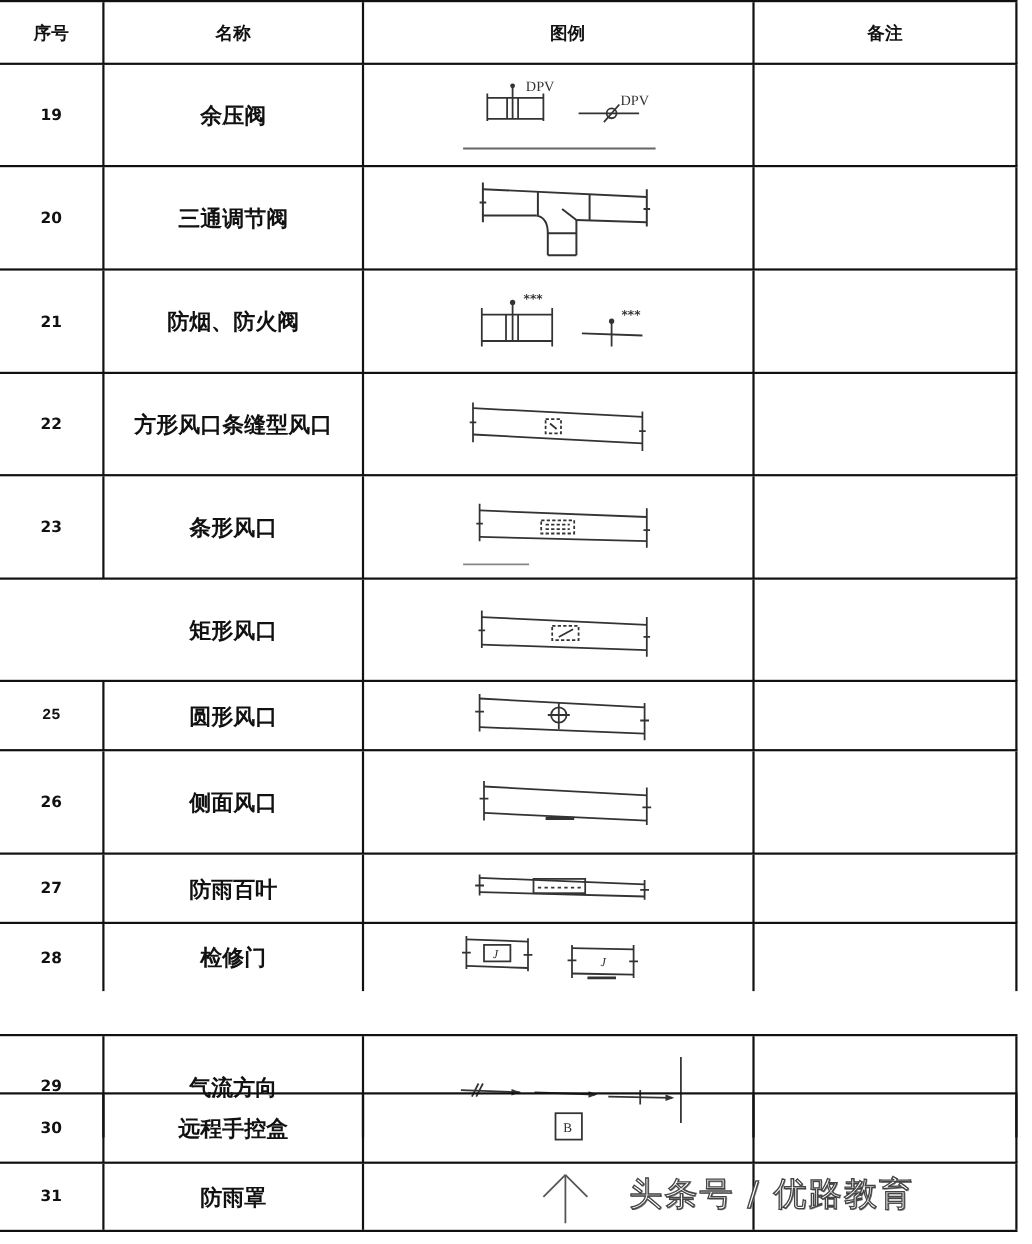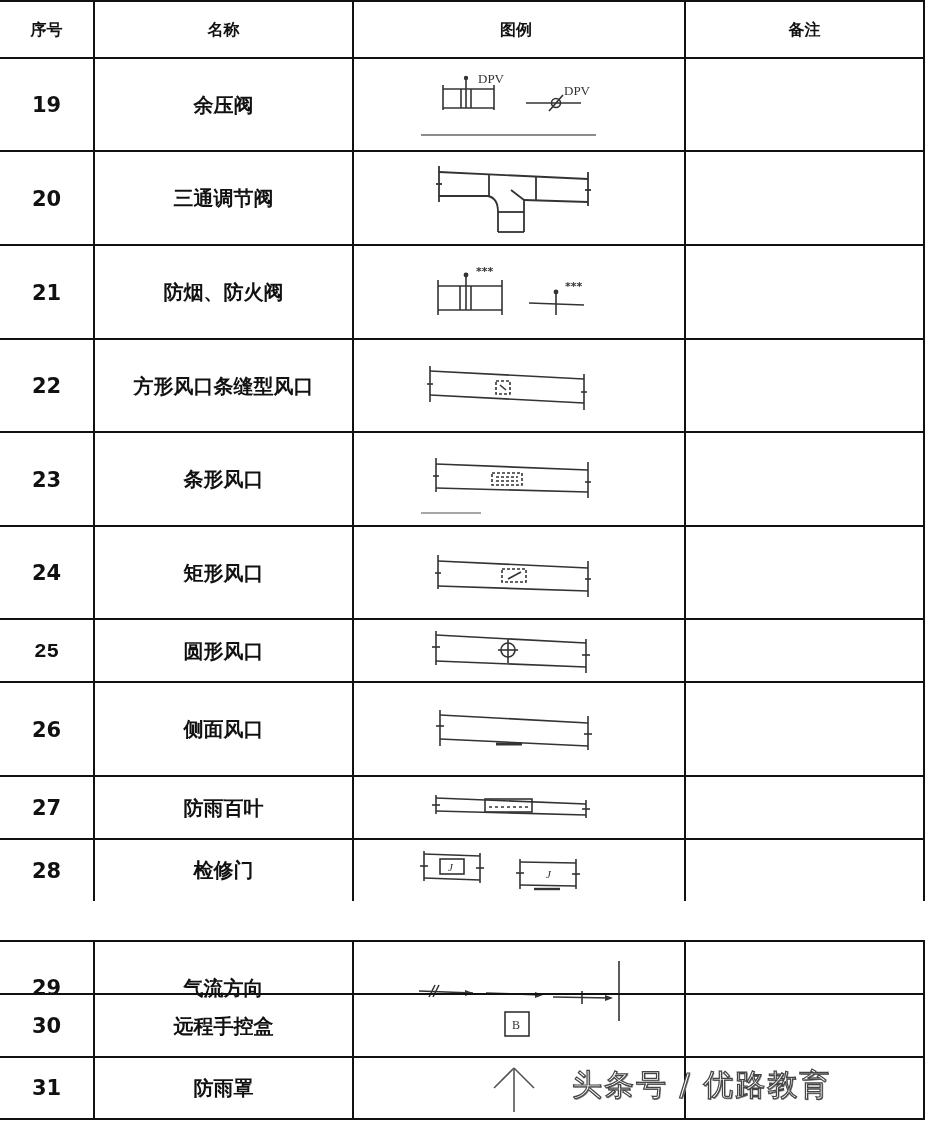--- a/index.html
+++ b/index.html
@@ -4,25 +4,25 @@
 <style>
   html, body { margin:0; padding:0; background:#ffffff; }
   body { width:938px; height:1131px; position:relative; overflow:hidden;
          font-family:"DejaVu Sans", "Liberation Sans", sans-serif; color:#111; }
   .tbl { position:absolute; left:0; top:0; width:925px; }
   .row { position:absolute; left:0; width:925px; border-top:2px solid #111; box-sizing:border-box; }
   .row.last { border-bottom:2px solid #111; }
   .cell { position:absolute; top:0; bottom:0; border-right:2px solid #111; box-sizing:border-box;
           display:flex; align-items:center; justify-content:center; font-weight:bold; font-size:20px; }
   .c-no { left:0; width:95px; }
-  .c-name { left:95px; width:259px; }
+  .c-name { left:95px; width:236px; }
   .c-fig { left:348px; width:338px; font-weight:normal; }
   .c-note { left:686px; width:239px; }
   .hdr .cell { font-size:16px; }
-  .num { font-size:21px; }
+  .num { font-size:14px; }
   svg { display:block; }
   .watermark { position:absolute; left:572px; top:1065px; font-size:30px; font-weight:normal;
                color:#fff; letter-spacing:2px;
                -webkit-text-stroke:1.2px #444; text-shadow:1px 1px 0 #888; }
 </style>
 </head>
 <body>
 
 <div class="tbl">
 
@@ -148,21 +148,20 @@
           <line x1="80" y1="37" x2="102" y2="37" stroke-dasharray="3 2"></line>
           <line x1="80" y1="41" x2="102" y2="41" stroke-dasharray="3 2"></line>
           <line x1="5" y1="73" x2="65" y2="73" stroke="#888"></line>
         </g>
       </svg>
     </div>
     <div class="cell c-note"></div>
   </div>
 
   <div class="row" style="top:525px;height:94px;">
-    <div class="cell c-no num">24</div>
     <div class="cell c-name">矩形风口</div>
     <div class="cell c-fig">
       <svg width="200" height="80" viewBox="0 0 200 80">
         <g stroke="#333" stroke-width="1.6" fill="none">
           <line x1="22" y1="22" x2="22" y2="56"></line>
             <line x1="172" y1="28" x2="172" y2="64"></line>
           <line x1="22" y1="28" x2="172" y2="35"></line>
             <line x1="22" y1="53" x2="172" y2="58"></line>
           <line x1="19" y1="40" x2="25" y2="40"></line>
             <line x1="169" y1="46" x2="175" y2="46"></line>

